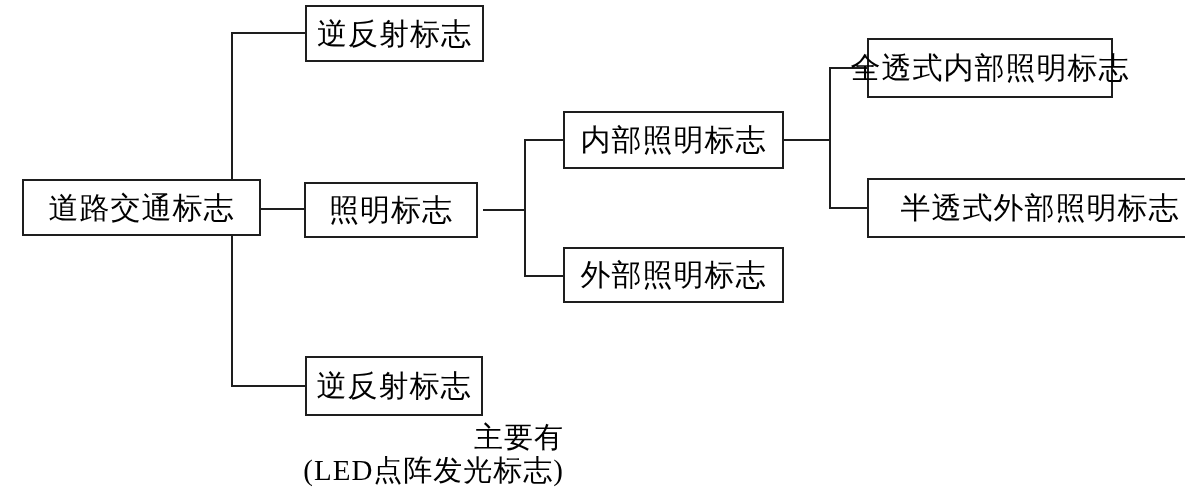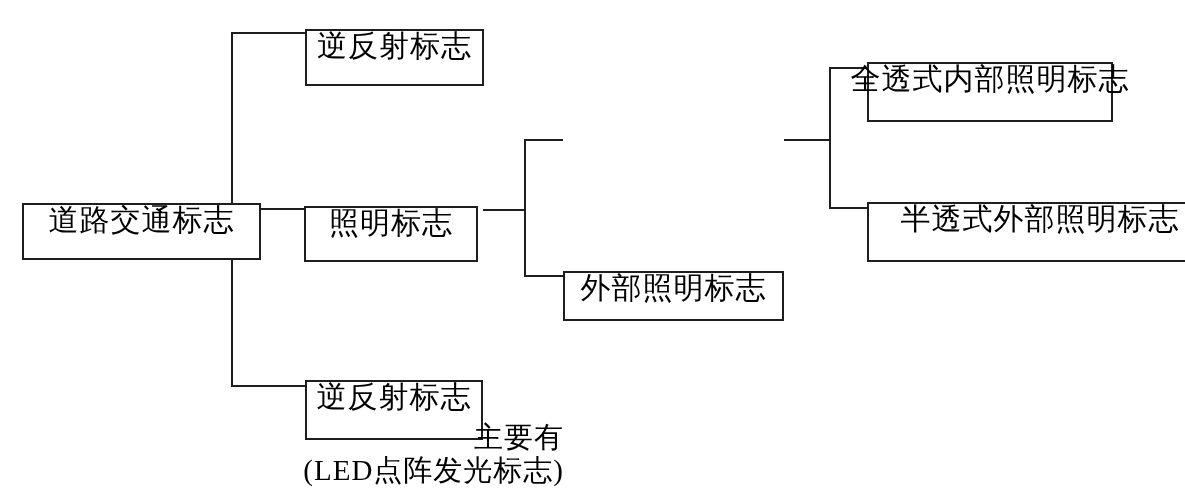--- a/index.html
+++ b/index.html
@@ -22,34 +22,34 @@
     top: 0;
     width: 1185px;
     height: 497px;
   }
   .node {
     position: absolute;
     box-sizing: border-box;
     border: 2px solid #1e1e1e;
     background: #ffffff;
     display: flex;
+    align-items: center;
     justify-content: center;
     font-size: 30px;
     line-height: 1;
     white-space: nowrap;
     letter-spacing: 1px;
-    margin-top: 24px;
   }
   
   .n-root        { left: 22px;  top: 179px; width: 239px; height: 57px; }
   .n-retro       { left: 305px; top: 5px;   width: 179px; height: 57px; }
   .n-illum       { left: 304px; top: 182px; width: 174px; height: 56px; }
   .n-luminous    { left: 305px; top: 356px; width: 178px; height: 60px; }
   .n-internal    { left: 563px; top: 111px; width: 221px; height: 58px; }
-  .n-external    { left: 563px; top: 247px; width: 221px; height: 50px; }
+  .n-external    { left: 563px; top: 247px; width: 221px; height: 56px; }
   .n-fulltrans   { left: 867px; top: 38px;  width: 246px; height: 60px; }
   .n-semitrans   { left: 867px; top: 178px; width: 346px; height: 60px; }
 
   .caption {
     position: absolute;
     left: 230px;
     top: 421px;
     width: 334px;
     text-align: right;
     font-size: 29px;
@@ -89,20 +89,23 @@
   </div>
 
   <div class="node n-illum">
     <span>照明标志</span>
   </div>
 
   <div class="node n-luminous">
     <span>逆反射标志</span>
   </div>
 
+  <div class="node n-internal">
+    <span>内部照明标志</span>
+  </div>
 
   <div class="node n-external">
     <span>外部照明标志</span>
   </div>
 
   <div class="node n-fulltrans">
     <span>全透式内部照明标志</span>
   </div>
 
   <div class="node n-semitrans">

